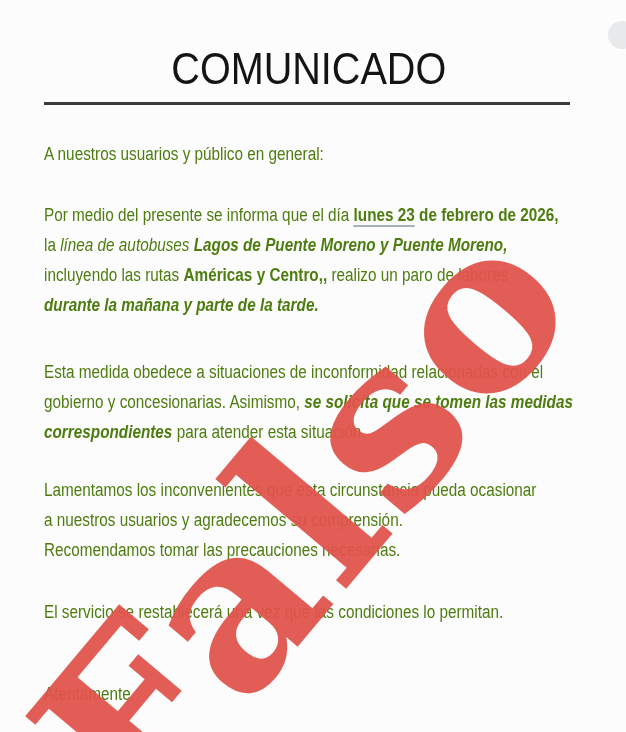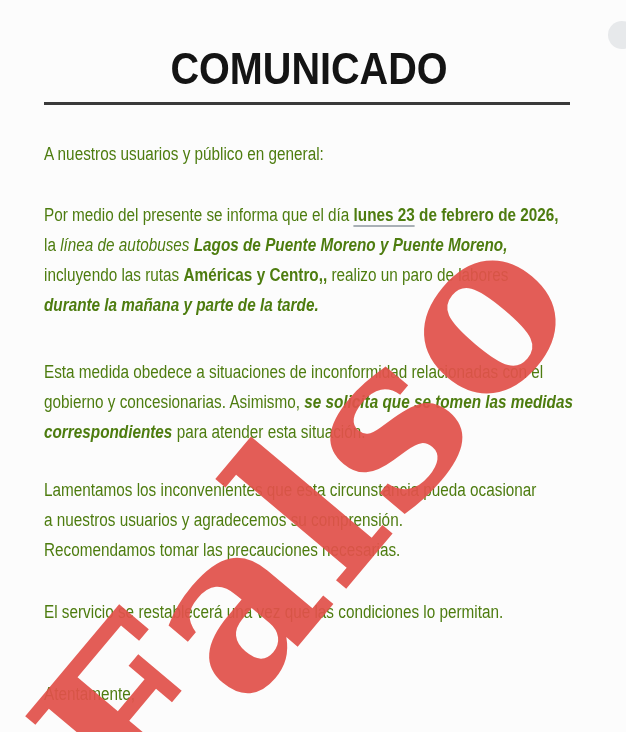--- a/index.html
+++ b/index.html
@@ -17,21 +17,21 @@
   .content {
     position: absolute;
     left: 44px; top: 0;
     width: 530px;
   }
   .title {
     margin: 46px 0 0 0;
     height: 46px; line-height: 46px;
     text-align: center;
     font-size: 44px;
-    font-weight: bold;
+    font-weight: normal;
     color: #141414;
     letter-spacing: 0px;
   }
   .title .tscale {
     display: inline-block;
     transform: scaleX(0.9);
     transform-origin: 50% 50%;
   }
   .rule {
     margin-top: 10px;

